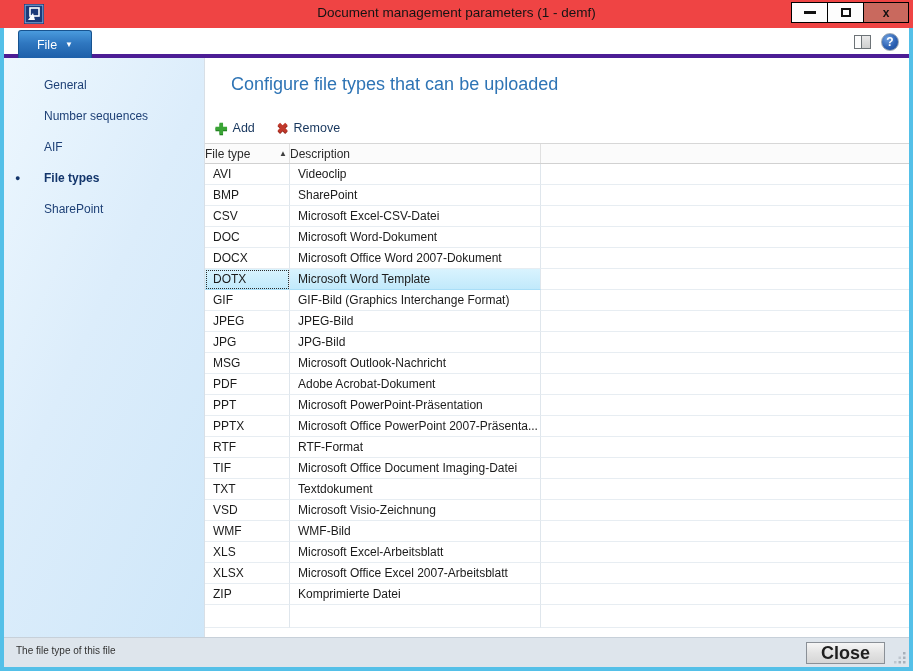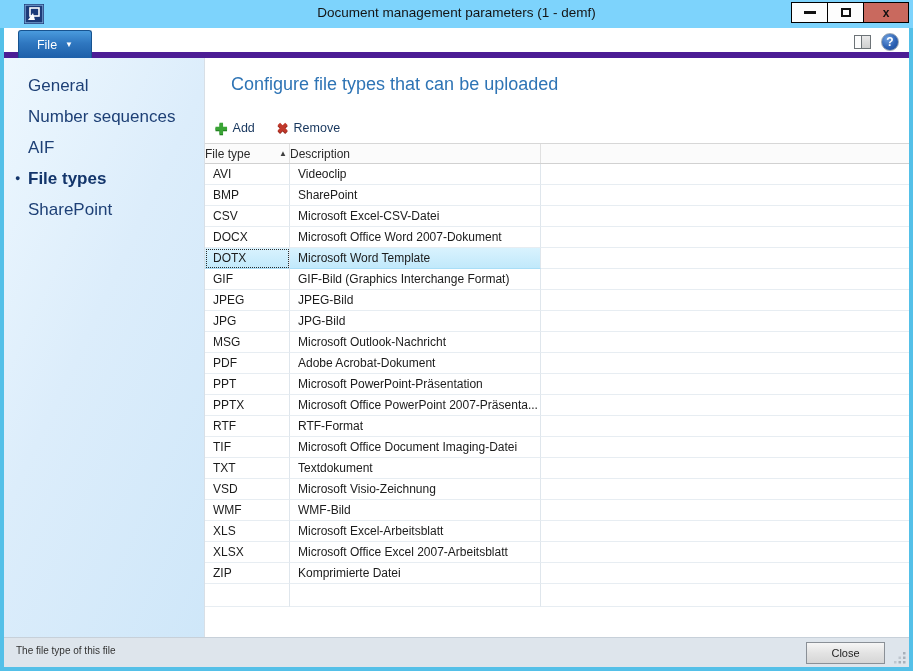--- a/index.html
+++ b/index.html
@@ -2,35 +2,35 @@
 <html><head>
 <meta charset="utf-8">
 <style>
   * { margin:0; padding:0; box-sizing:border-box; }
   html,body { width:913px; height:671px; overflow:hidden; }
   body { font-family:"Liberation Sans", sans-serif; }
 
   .window { position:relative; width:913px; height:671px; background:#54c0e8; }
 
   
-  .titlebar { position:relative; height:28px; background:#7dd3fc; }
+  .titlebar { position:relative; height:28px; background:#ef4444; }
   .app-icon { position:absolute; left:24px; top:4px; width:20px; height:20px; }
   .window-title { position:absolute; left:0; right:0; top:5px; text-align:center;
     font-size:13.5px; color:#141414; }
   .win-controls { position:absolute; right:4px; top:2px; display:flex; }
   .win-btn { width:37px; height:21px; border:1px solid #000; background:#fdfdfd;
     display:flex; align-items:center; justify-content:center; margin-left:-1px; cursor:default; }
   .win-btn.close { width:46px; background:#c9695e; }
   .glyph-min { width:12px; height:3px; background:#111; }
   .glyph-max { width:10px; height:9px; border:2px solid #111; background:transparent; }
   .glyph-close { font-size:12px; font-weight:bold; color:#111; line-height:1; }
 
   
   .menubar { position:absolute; top:28px; left:4px; right:4px; height:30px;
-    background:#ffffff; border-bottom:6px solid #4c1d95; }
+    background:#ffffff; border-bottom:4px solid #4c1d95; }
   .file-btn { position:absolute; left:14px; top:2px; width:74px; height:28px;
     background:linear-gradient(#4a9bdd 0%, #2f77c0 45%, #1d5fa9 100%);
     border:1px solid #17538f; border-bottom:none; border-radius:3px 3px 0 0;
     color:#fff; font-size:12.5px; display:flex; align-items:center; justify-content:center;
     gap:8px; cursor:default; }
   .file-caret { font-size:8px; color:#fff; }
   .menubar-right { position:absolute; right:10px; top:5px; display:flex; align-items:center; gap:10px; }
   .layout-icon { width:17px; height:14px; border:1px solid #6d7377; background:linear-gradient(#e9e9e9,#cfcfcf); position:relative; }
   .layout-icon::before { content:""; position:absolute; left:0; top:0; bottom:0; width:6px;
     background:#fcfcfc; border-right:1px solid #6d7377; }
@@ -39,22 +39,22 @@
     border:1px solid #9aa8b6; color:#fff; font-size:12px; font-weight:bold;
     display:flex; align-items:center; justify-content:center; line-height:1; }
 
   
   .content { position:absolute; top:58px; left:4px; right:4px; bottom:34px;
     background:#fff; display:flex; }
 
   .sidebar { width:200px; flex:0 0 200px;
     background:linear-gradient(115deg, #edf7fe 0%, #dcedfb 45%, #cfe7f9 100%);
     padding-top:12px; }
-  .side-item { position:relative; height:31px; line-height:31px; padding-left:24px;
-    font-size:17px; color:#1e4076; cursor:default; }
+  .side-item { position:relative; height:31px; line-height:31px; padding-left:40px;
+    font-size:12px; color:#1e4076; cursor:default; }
   .side-item.selected { font-weight:bold; color:#13356b; }
   .side-item.selected::before { content:"●"; position:absolute; left:11px; top:0;
     font-size:9px; color:#13356b; }
 
   .main { flex:1; position:relative; background:#fff; border-left:1px solid #d8dfe6; }
   .page-heading { margin:16px 0 0 26px; font-size:18px; font-weight:normal; color:#2e74b5; }
 
   .toolbar { display:flex; align-items:center; gap:22px; margin:22px 0 4px 10px; height:22px; }
   .tool-btn { display:flex; align-items:center; gap:5px; font-size:12.5px; color:#17365d; cursor:default; }
   .plus-icon { color:#3aa435; font-size:15px; font-weight:bold; line-height:1;
@@ -80,22 +80,22 @@
   .grid-row.selected .c-type { outline:1px dotted #2b2b2b; outline-offset:-2px; }
   .empty-row { display:flex; height:23px; }
   .empty-row .cell { border-bottom:1px solid #e7edf2; }
 
   
   .statusbar { position:absolute; left:4px; right:4px; bottom:4px; height:30px;
     background:#dee5ec; border-top:1px solid #c7d0d9; }
   .status-text { position:absolute; left:12px; top:7px; font-size:10px; color:#333; }
   .close-btn { position:absolute; right:24px; top:4px; width:79px; height:22px;
     background:linear-gradient(#f6f6f6, #e3e3e3 50%, #d6d6d6);
-    border:1px solid #8a9097; font-size:11px; color:#1f1f1f;
-    display:flex; align-items:center; justify-content:center; cursor:default; }
+    border:1px solid #8a9097; font-size:18px; color:#1f1f1f;
+    display:flex; align-items:center; justify-content:center; cursor:default;font-weight:bold; }
   .resize-grip { position:absolute; right:3px; bottom:3px; width:12px; height:12px; opacity:.8; }
 </style>
 </head>
 <body>
 
 <div class="window">
 
   <div class="titlebar">
     <svg class="app-icon" viewBox="0 0 20 20">
       <rect x="0" y="0" width="20" height="20" fill="#1c3a78"></rect>
@@ -173,20 +173,25 @@
               <div class="cell c-type">BMP</div>
               <div class="cell c-desc">SharePoint</div>
               <div class="cell c-fill"></div>
             </div>
             <div class="grid-row">
               <div class="cell c-type">CSV</div>
               <div class="cell c-desc">Microsoft Excel-CSV-Datei</div>
               <div class="cell c-fill"></div>
             </div>
             <div class="grid-row">
+              <div class="cell c-type">DOC</div>
+              <div class="cell c-desc">Microsoft Word-Dokument</div>
+              <div class="cell c-fill"></div>
+            </div>
+            <div class="grid-row">
               <div class="cell c-type">DOCX</div>
               <div class="cell c-desc">Microsoft Office Word 2007-Dokument</div>
               <div class="cell c-fill"></div>
             </div>
             <div class="grid-row selected">
               <div class="cell c-type">DOTX</div>
               <div class="cell c-desc">Microsoft Word Template</div>
               <div class="cell c-fill"></div>
             </div>
             <div class="grid-row">

